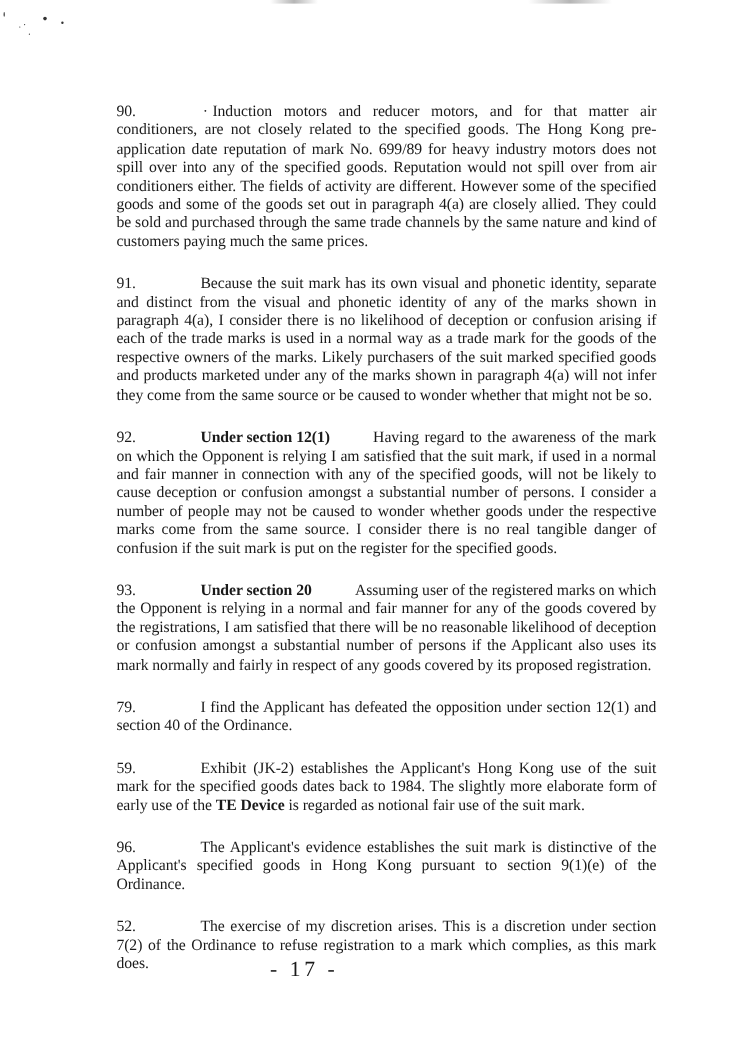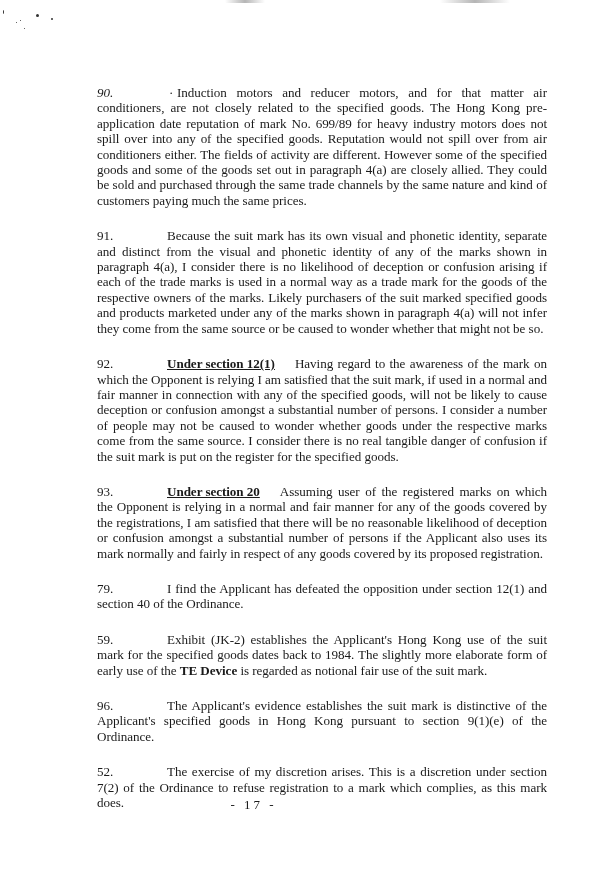--- a/index.html
+++ b/index.html
@@ -36,39 +36,38 @@
       font-size: 13.1px;
       line-height: 15.4px;
       text-align: justify;
       margin: 0 0 20px 0;
       letter-spacing: -0.05px;
     }
     .para .num {
       display: inline-block;
       width: 70px;
     }
-    .para.p90 .num { width: 72px; font-style: italic; }
+    .para.p90 .num { width: 72px; }
     .para .heading {
       font-weight: bold;
-      text-decoration: underline;
       display: inline-block;
-      margin-right: 20px;
+      margin-right: 36px;
     }
     .para .bold { font-weight: bold; }
     .para .dot {
       display: inline-block;
       width: 8px;
     }
     .page-number {
       position: absolute;
       top: 797px;
       left: 0;
       width: 507px;
       text-align: center;
-      font-size: 13px;
+      font-size: 18px;
       letter-spacing: 3px;
     }
   </style>
 </head>
 <body>
 
 <div class="scan-smudge" style="left:225px;width:40px;"></div>
 <div class="scan-smudge" style="left:440px;width:70px;"></div>
 <div class="speck" style="left:36px;top:14px;width:3px;height:3px;"></div>
 <div class="speck" style="left:51px;top:18px;width:2px;height:2px;"></div>

